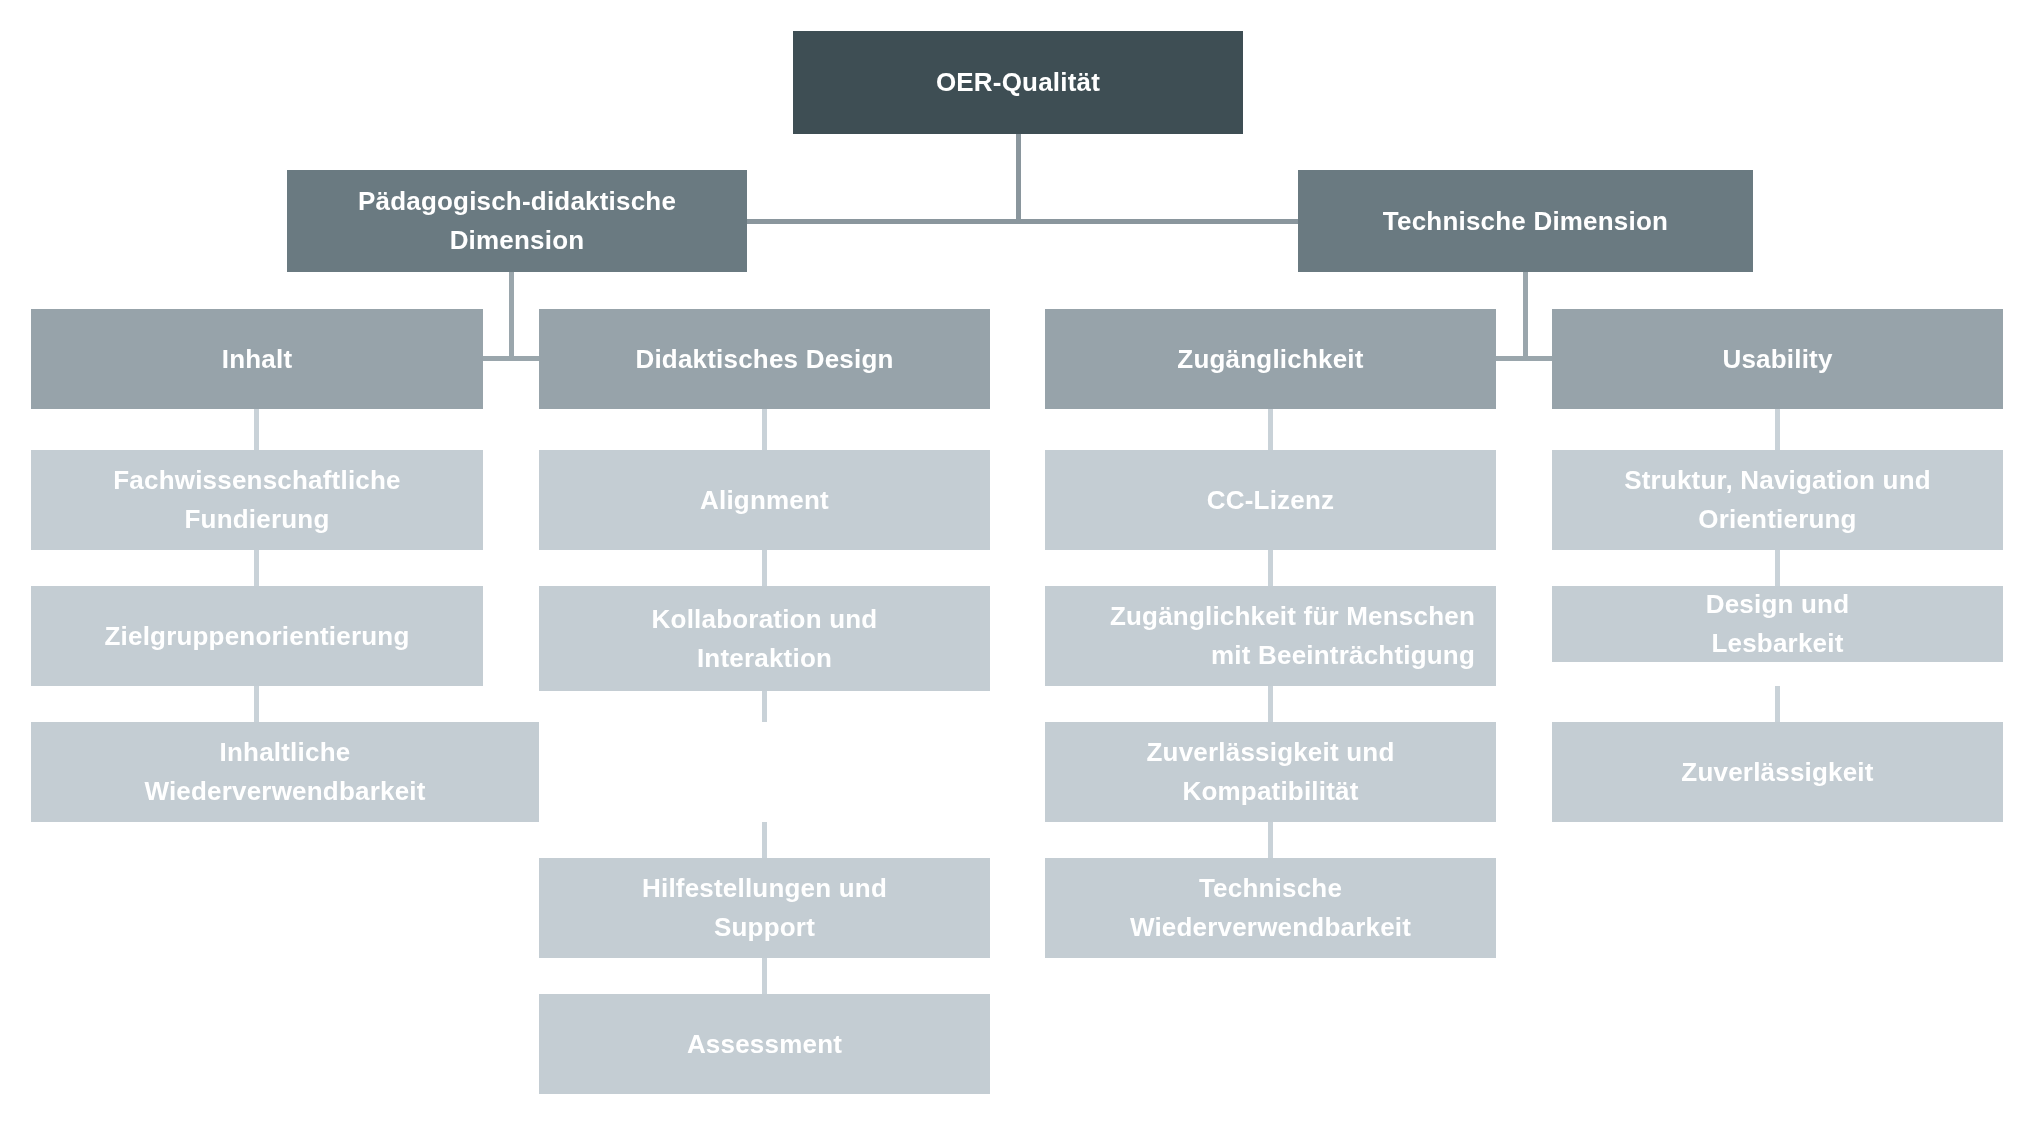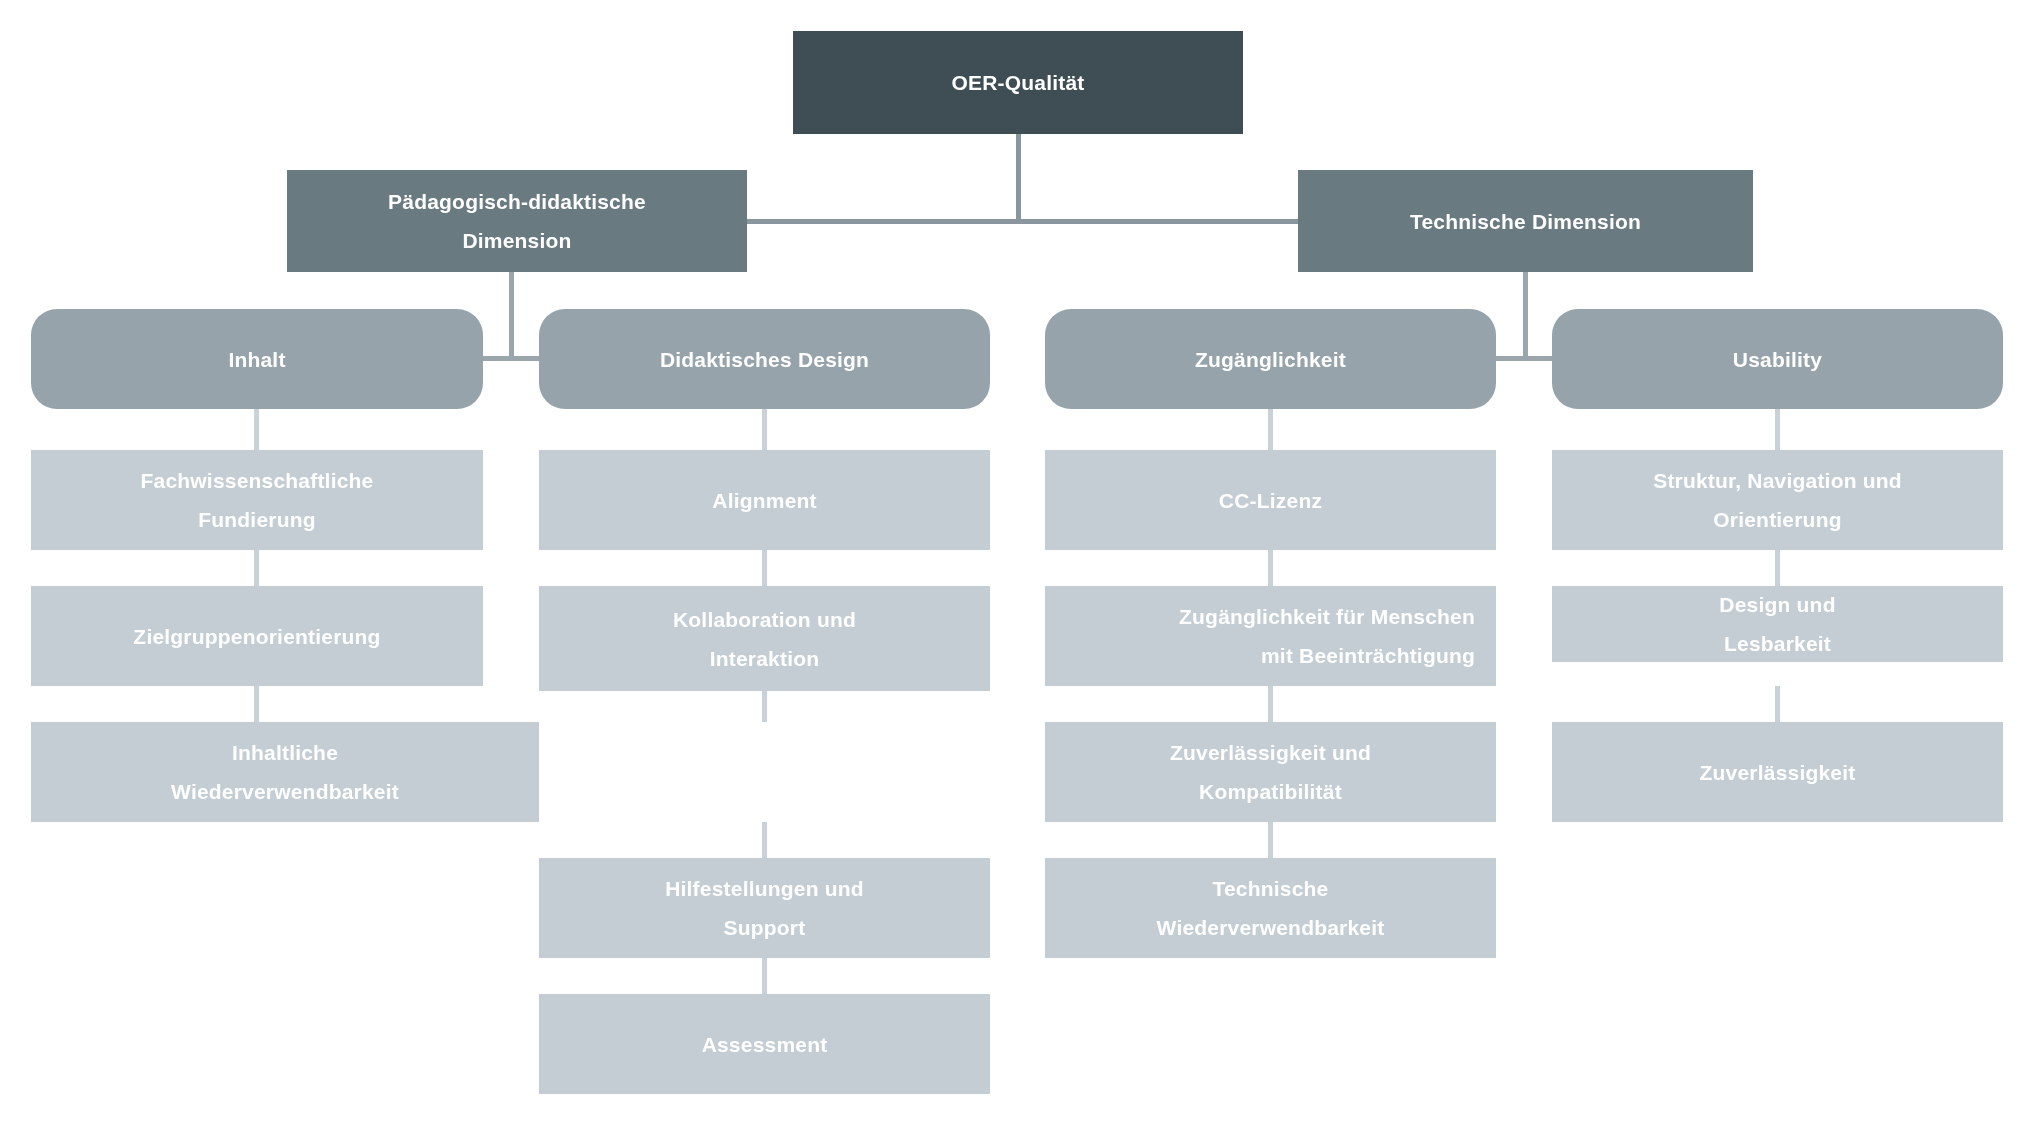--- a/index.html
+++ b/index.html
@@ -19,29 +19,29 @@
     position: absolute;
     display: flex;
     align-items: center;
     justify-content: center;
     box-sizing: border-box;
     padding: 6px 18px;
   }
   .box .lbl {
     color: #ffffff;
     font-weight: bold;
-    font-size: 21px;
+    font-size: 26px;
     line-height: 39px;
     text-align: center;
     white-space: pre-line;
     letter-spacing: 0.2px;
   }
   .l1 { background: #3E4E54; }
   .l2 { background: #6A7A81; }
-  .l3 { background: #97A3AA; border-radius: 26px; }
+  .l3 { background: #97A3AA; }
   .l4 { background: #C4CDD3; }
   .align-right { justify-content: flex-end; padding-right: 21px; padding-left: 8px; }
   .align-right .lbl { text-align: right; }
   .line { position: absolute; }
   .line-dark  { background: #8A969D; }
   .line-mid   { background: #9AA6AC; }
   .line-light { background: #C9D2D8; }
 </style>
 </head>
 <body>

